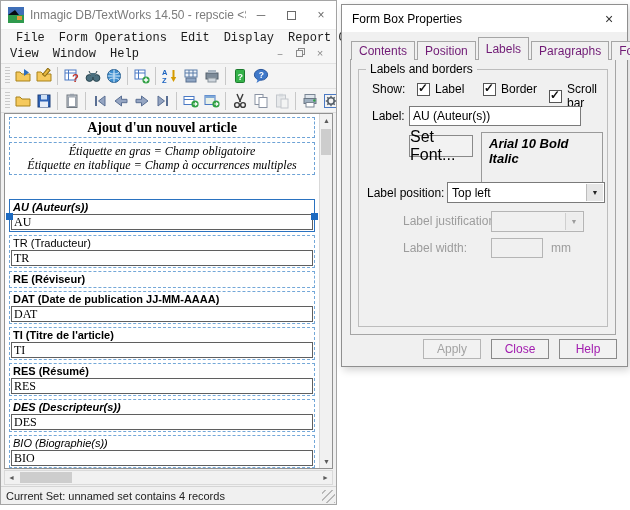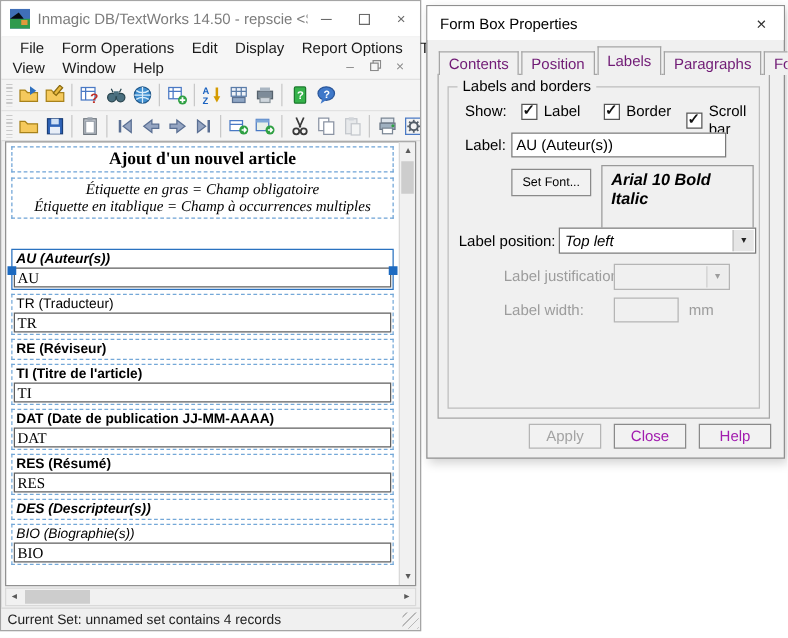--- a/index.html
+++ b/index.html
@@ -12,21 +12,21 @@
   .titlebar { position:absolute; left:0; top:0; right:0; height:29px; background:#ffffff;
     display:flex; align-items:center; padding-left:7px; border-bottom:1px solid #f0f0f0;}
   .app-icon { width:16px; height:16px; margin-right:6px; flex:0 0 auto; }
   .title-text { font-size:12px; color:#7c7c7c; white-space:nowrap; overflow:hidden; flex:1; }
   .win-controls { display:flex; height:100%; }
   .win-btn { width:30px; height:100%; display:flex; align-items:center; justify-content:center;
     color:#6a6a6a; font-size:12px; }
   .win-btn svg { display:block; }
 
   .menubar { position:absolute; left:0; top:29px; right:0; height:33px; background:#f6f6f6; font-size:12px; color:#1a1a1a; }
-  .menu-row { display:flex; align-items:center; height:16px; padding:0 2px; }
+  .menu-row { display:flex; align-items:center; height:16px; padding:0 2px;font-family:Liberation Mono, monospace; }
   .menu-item { padding:1px 7px; white-space:nowrap; }
   .menu-icon { width:14px; height:12px; margin:0 3px; }
   .mdi-controls { margin-left:auto; display:flex; align-items:center; gap:8px; padding-right:8px; color:#8a8a8a; font-size:11px;}
   .mdi-btn { width:12px; text-align:center; }
 
   .toolbar { position:absolute; left:0; right:0; height:25px; background:#f4f4f4;
     border-top:1px solid #e2e2e2; display:flex; align-items:center; padding-left:2px; overflow:hidden;}
   .toolbar.t1 { top:62px; }
   .toolbar.t2 { top:87px; border-bottom:1px solid #dcdcdc;}
   .tb-grip { width:5px; height:18px; margin:0 2px;
@@ -95,27 +95,27 @@
   .cb-item.c0 { left:58px; } .cb-item.c1 { left:124px; } .cb-item.c2 { left:190px; }
   .checkbox { width:13px; height:13px; background:#fff; border:1px solid #555; position:relative; flex:0 0 auto;}
   .checkbox.checked::after { content:"✓"; position:absolute; left:0px; top:-3px; font-size:12px; font-weight:bold; color:#111; }
 
   .label-row { position:absolute; left:0; right:0; top:36px; height:20px; font-size:12px; }
   .label-row .lab { position:absolute; left:13px; top:3px; }
   .dlg-input { position:absolute; left:50px; top:0; width:172px; height:20px; border:1px solid #7a7a7a;
     background:#fff; font-size:12px; font-family:"Liberation Sans",sans-serif; padding:0 3px; }
   .font-row { position:absolute; left:0; right:0; top:62px; height:36px; }
   .setfont-btn { position:absolute; left:50px; top:3px; width:64px; height:22px; background:#f2f2f2;
-    border:1px solid #8a8a8a; font-size:10px; display:flex; align-items:center; justify-content:center;text-align:right; }
+    border:1px solid #8a8a8a; font-size:16px; display:flex; align-items:center; justify-content:center; }
   .font-preview { position:absolute; left:122px; right:4px; top:0; height:52px; border:1px solid #9a9a9a;
     font-size:13px; font-weight:bold; font-style:italic; padding:3px 7px; color:#000; }
 
   .pos-row { position:absolute; left:0; right:0; top:112px; height:21px; font-size:12px; }
   .pos-row .lab { position:absolute; left:8px; top:4px; }
-  .combo { position:absolute; height:21px; border:1px solid #7a7a7a; background:#fff; font-size:12px;font-style:italic; }
+  .combo { position:absolute; height:21px; border:1px solid #7a7a7a; background:#fff; font-size:12px; }
   .combo .val { position:absolute; left:4px; top:3px; right:20px; white-space:nowrap; overflow:hidden; }
   .combo .arrow-btn { position:absolute; right:1px; top:1px; bottom:1px; width:17px; background:#e6e6e6;
     border-left:1px solid #bdbdbd; display:flex; align-items:center; justify-content:center; font-size:7px; color:#222; }
   .combo.main { left:88px; top:0; width:158px; }
   .row-disabled .lab { color:#9c9c9c; }
   .just-row { position:absolute; left:0; right:0; top:141px; height:20px; font-size:12px; }
   .just-row .lab { position:absolute; left:44px; top:3px; }
   .combo.disabled { background:#f0f0f0; border-color:#b5b5b5; }
   .combo.disabled .arrow-btn { background:#ededed; color:#9c9c9c; border-left-color:#cfcfcf; }
   .combo.just { left:132px; top:0; width:93px; }
@@ -387,33 +387,34 @@
           <span class="handle hr"></span>
         </div>
         <div class="field-group">
           <div class="field-label">TR (Traducteur)</div>
           <div class="field-input">TR</div>
         </div>
         <div class="field-group">
           <div class="field-label bold">RE (Réviseur)</div>
         </div>
         <div class="field-group">
+          <div class="field-label bold">DAT (Date de publication JJ-MM-AAAA)</div>
+          <div class="field-input">DAT</div>
+        </div>
+        <div class="field-group">
           <div class="field-label bold">TI (Titre de l'article)</div>
           <div class="field-input">TI</div>
         </div>
         <div class="field-group">
-          <div class="field-label bold">DAT (Date de publication JJ-MM-AAAA)</div>
-          <div class="field-input">DAT</div>
-        </div>
-        <div class="field-group">
           <div class="field-label bold">RES (Résumé)</div>
           <div class="field-input">RES</div>
         </div>
         <div class="field-group">
           <div class="field-label bold italic">DES (Descripteur(s))</div>
+          <div class="field-input">DES</div>
         </div>
         <div class="field-group">
           <div class="field-label italic">BIO (Biographie(s))</div>
           <div class="field-input">BIO</div>
         </div>
       </div>
       <div class="vscroll">
         <span class="arr up">▲</span>
         <span class="vthumb"></span>
         <span class="arr down">▼</span>

